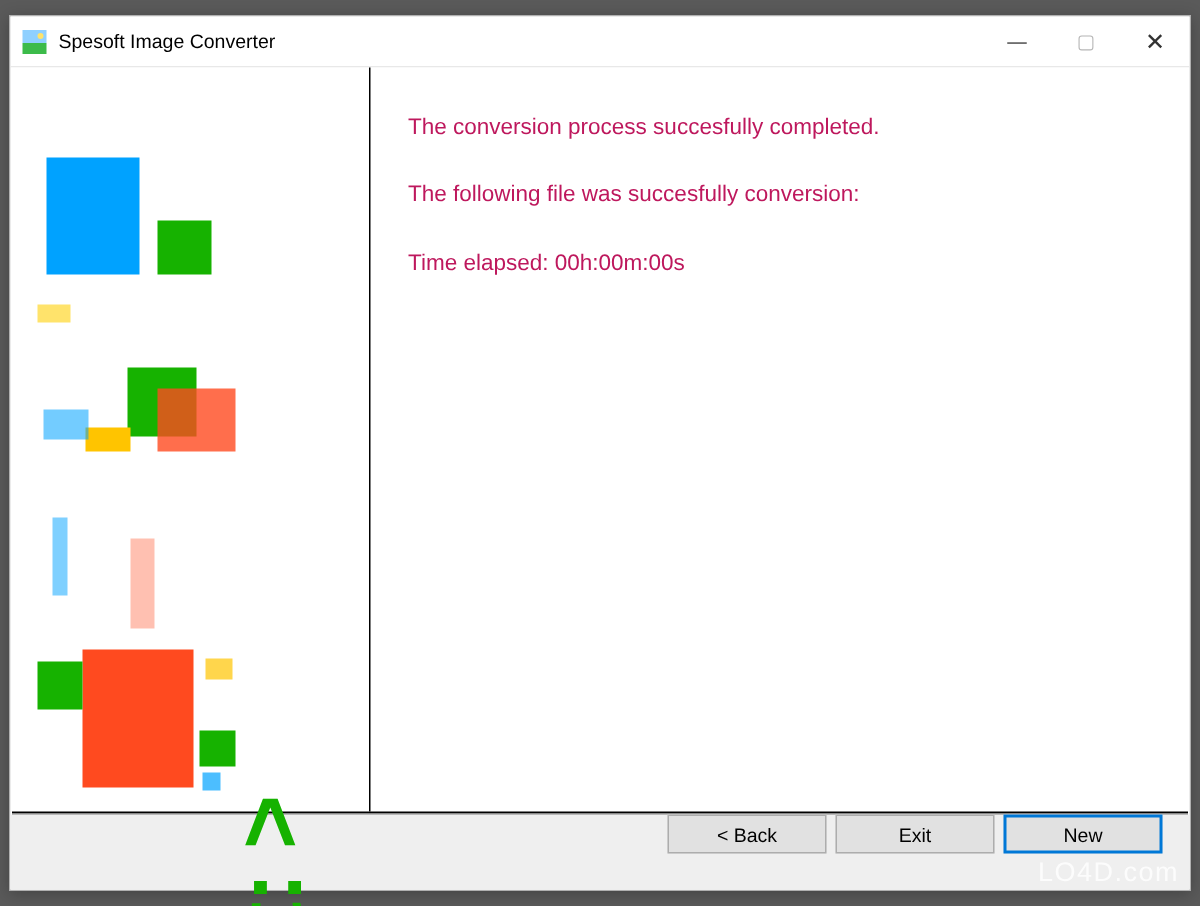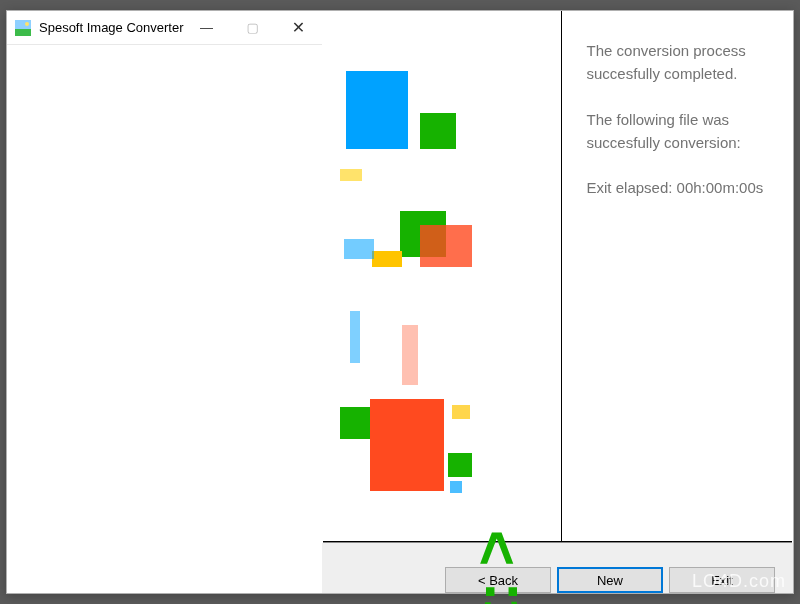--- a/index.html
+++ b/index.html
@@ -14,20 +14,21 @@
     .outer {
       position: absolute;
       left: 6px;
       top: 10px;
       width: 788px;
       height: 584px;
       background: #fff;
       border: 1px solid #b0b0b0;
       box-shadow: 0 2px 10px rgba(0,0,0,0.25);
       display: flex;
+      flex-direction: column;
     }
     .titlebar {
       height: 34px;
       display: flex;
       align-items: center;
       padding-left: 8px;
       background: #fff;
       border-bottom: 1px solid #e8e8e8;
     }
     .titlebar-icon {
@@ -88,34 +89,34 @@
       color: #16b200;
       white-space: nowrap;
       letter-spacing: -1px;
     }
     .content {
       flex: 1;
       padding: 28px 24px;
       font-family: Verdana, Geneva, sans-serif;
       font-size: 15px;
       line-height: 1.55;
-      color: #737373;
+      color: #be185d;
     }
     .content p { margin-bottom: 22px; }
     .divider {
       height: 2px;
       background: #000;
       border-bottom: 1px solid #888;
       margin: 0 1px;
     }
     .footer {
       height: 50px;
       background: #efefef;
       display: flex;
-      align-items: flex-end;
+      align-items: flex-start;
       justify-content: flex-end;
       padding-right: 18px;
       gap: 6px;
     }
     .btn {
       width: 106px; height: 26px;
       background: #e1e1e1;
       border: 1px solid #adadad;
       font-size: 13px;
       font-family: "Segoe UI", Tahoma, sans-serif;
@@ -171,25 +172,25 @@
         <div class="sq" style="left:128px;top:470px;width:12px;height:12px;background:#00a2ff;opacity:0.7"></div>
         <div class="sq" style="left:130px;top:394px;width:18px;height:14px;background:#ffc400;opacity:0.7"></div>
 
         <div class="brand">spesoft: &gt;</div>
       </div>
       <div class="content">
         <p>The conversion process succesfully completed.</p>
         <p>
           <span>The following file was succesfully conversion:</span><br>
         </p>
-        <p>Exit elapsed: 00h:00m:00s</p>
+        <p>Time elapsed: 00h:00m:00s</p>
       </div>
     </div>
     <div class="divider"></div>
     <div class="footer">
       <div class="btn">&lt; Back</div>
+      <div class="btn">Exit</div>
       <div class="btn primary">New</div>
-      <div class="btn">Exit</div>
     </div>
   </div>
 </div>
 
 <div class="watermark">LO4D.com</div>
 
 </body></html>

